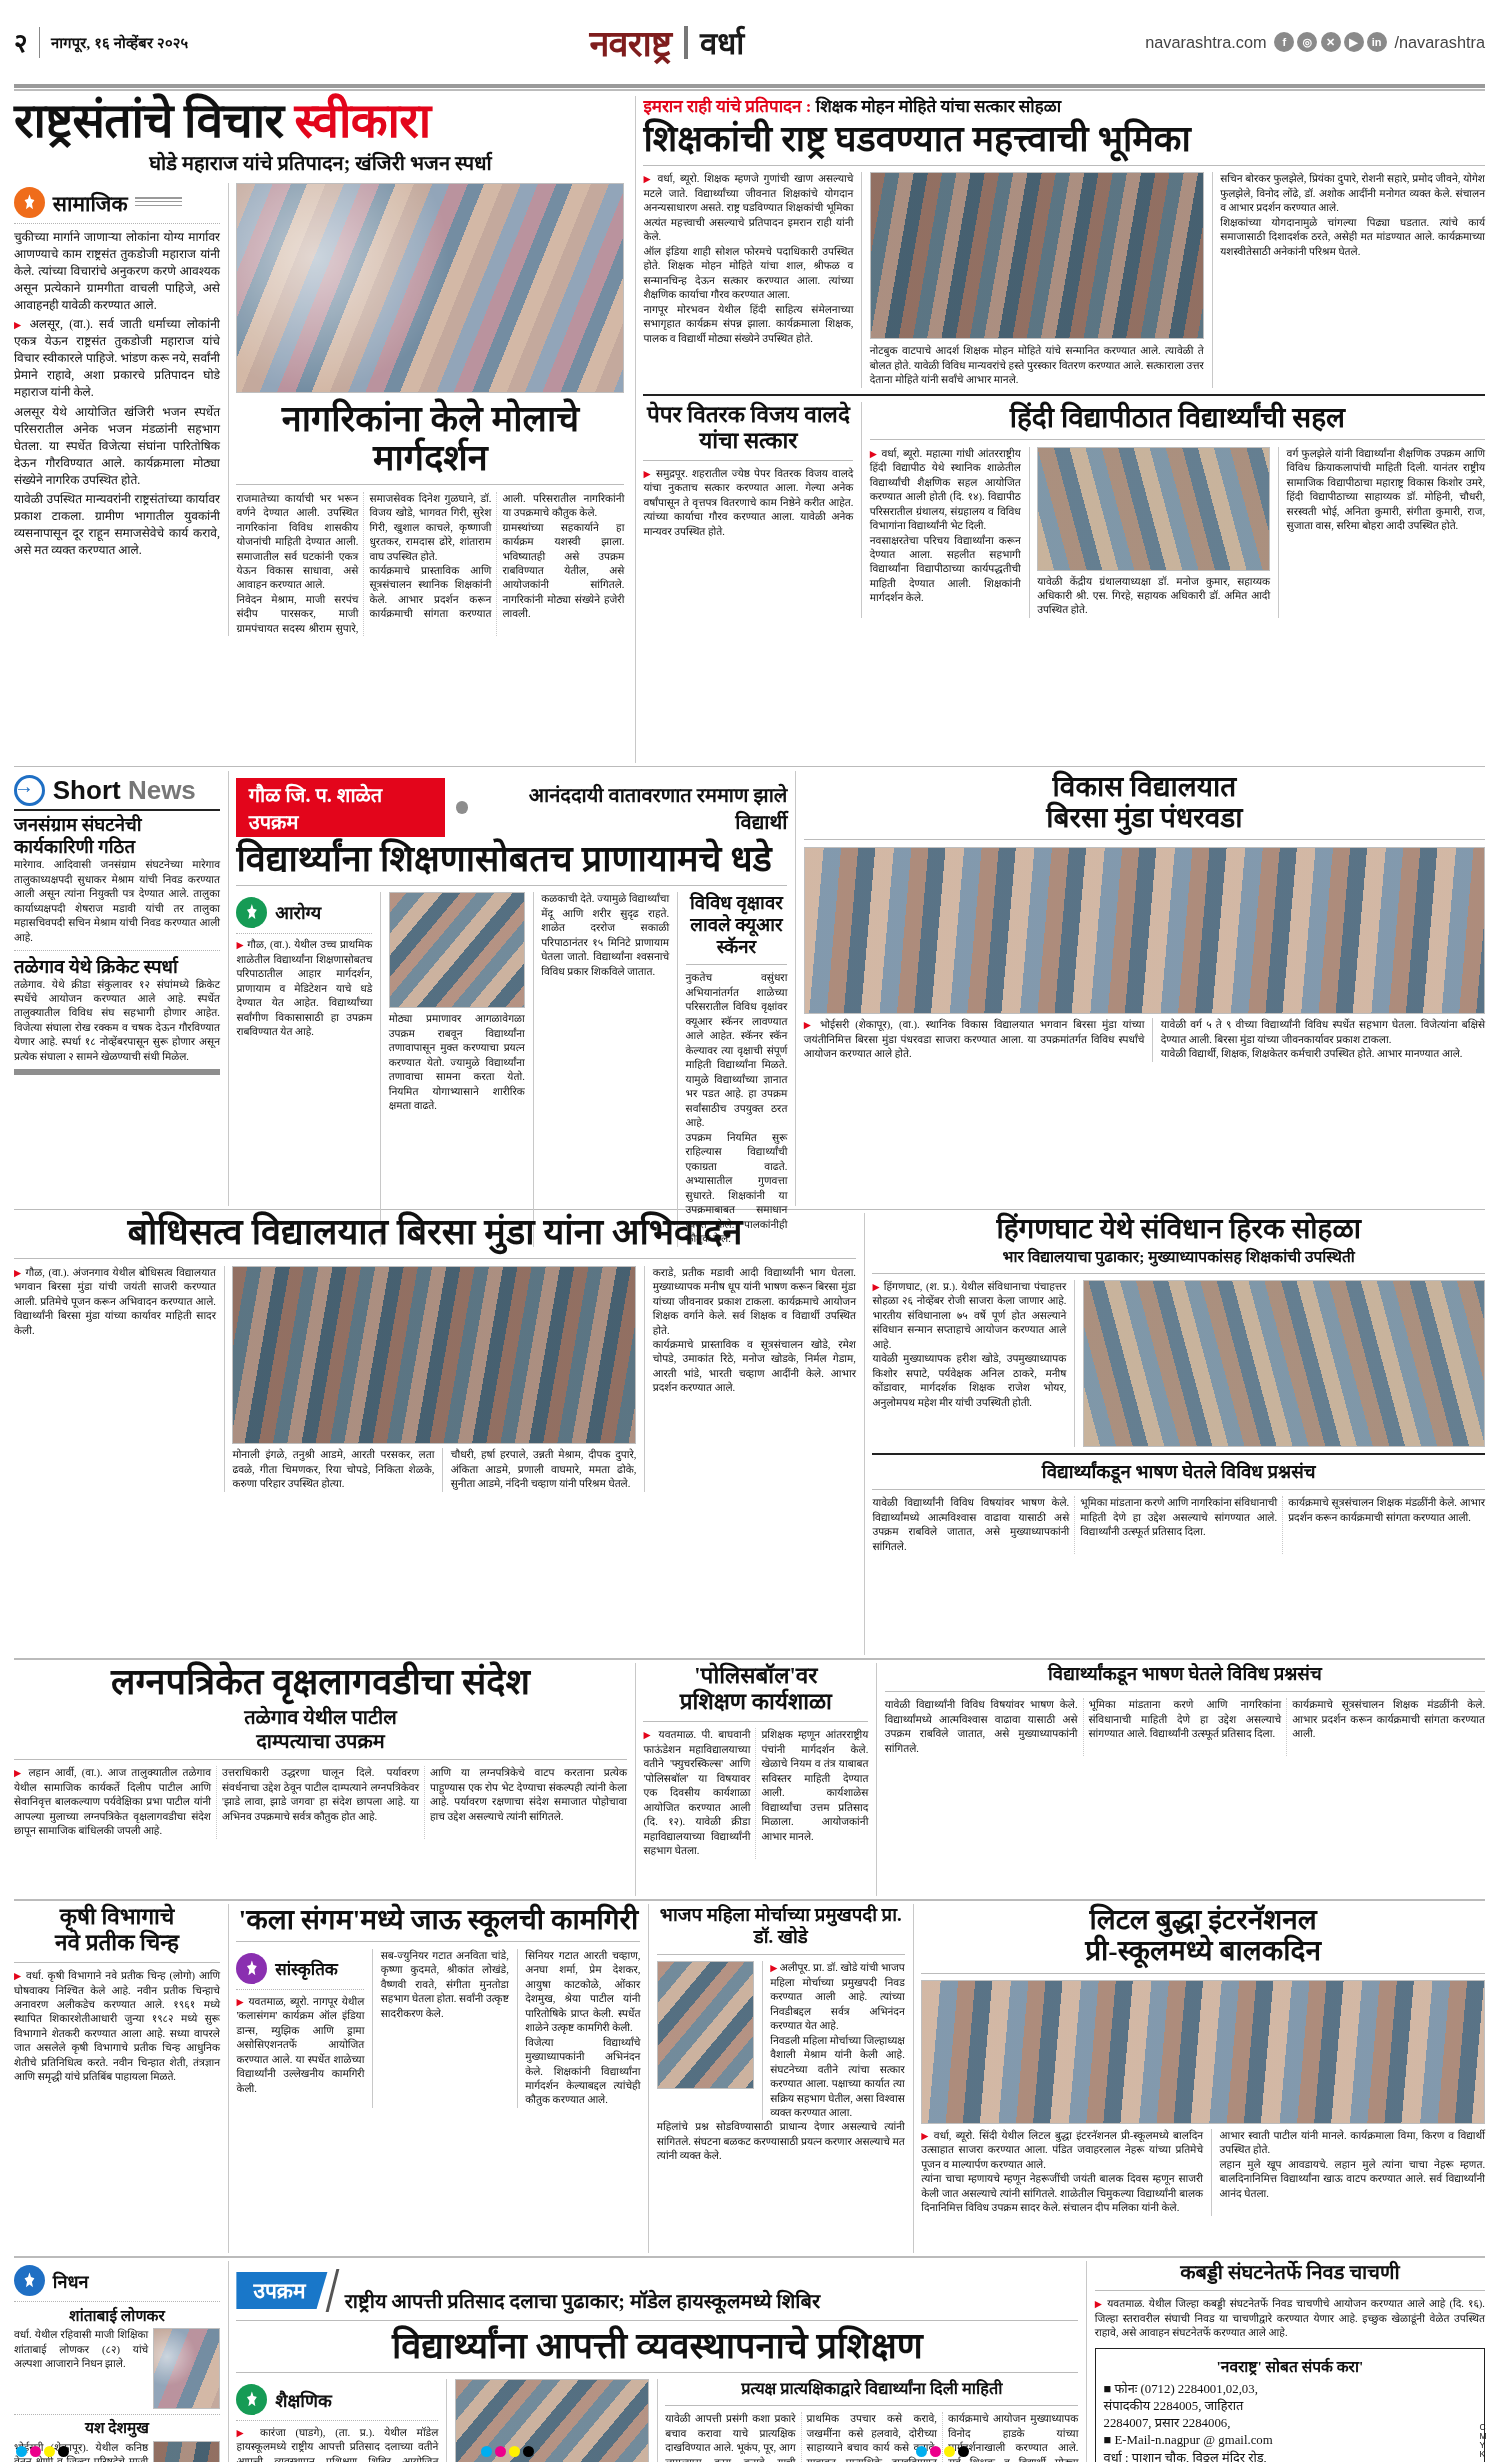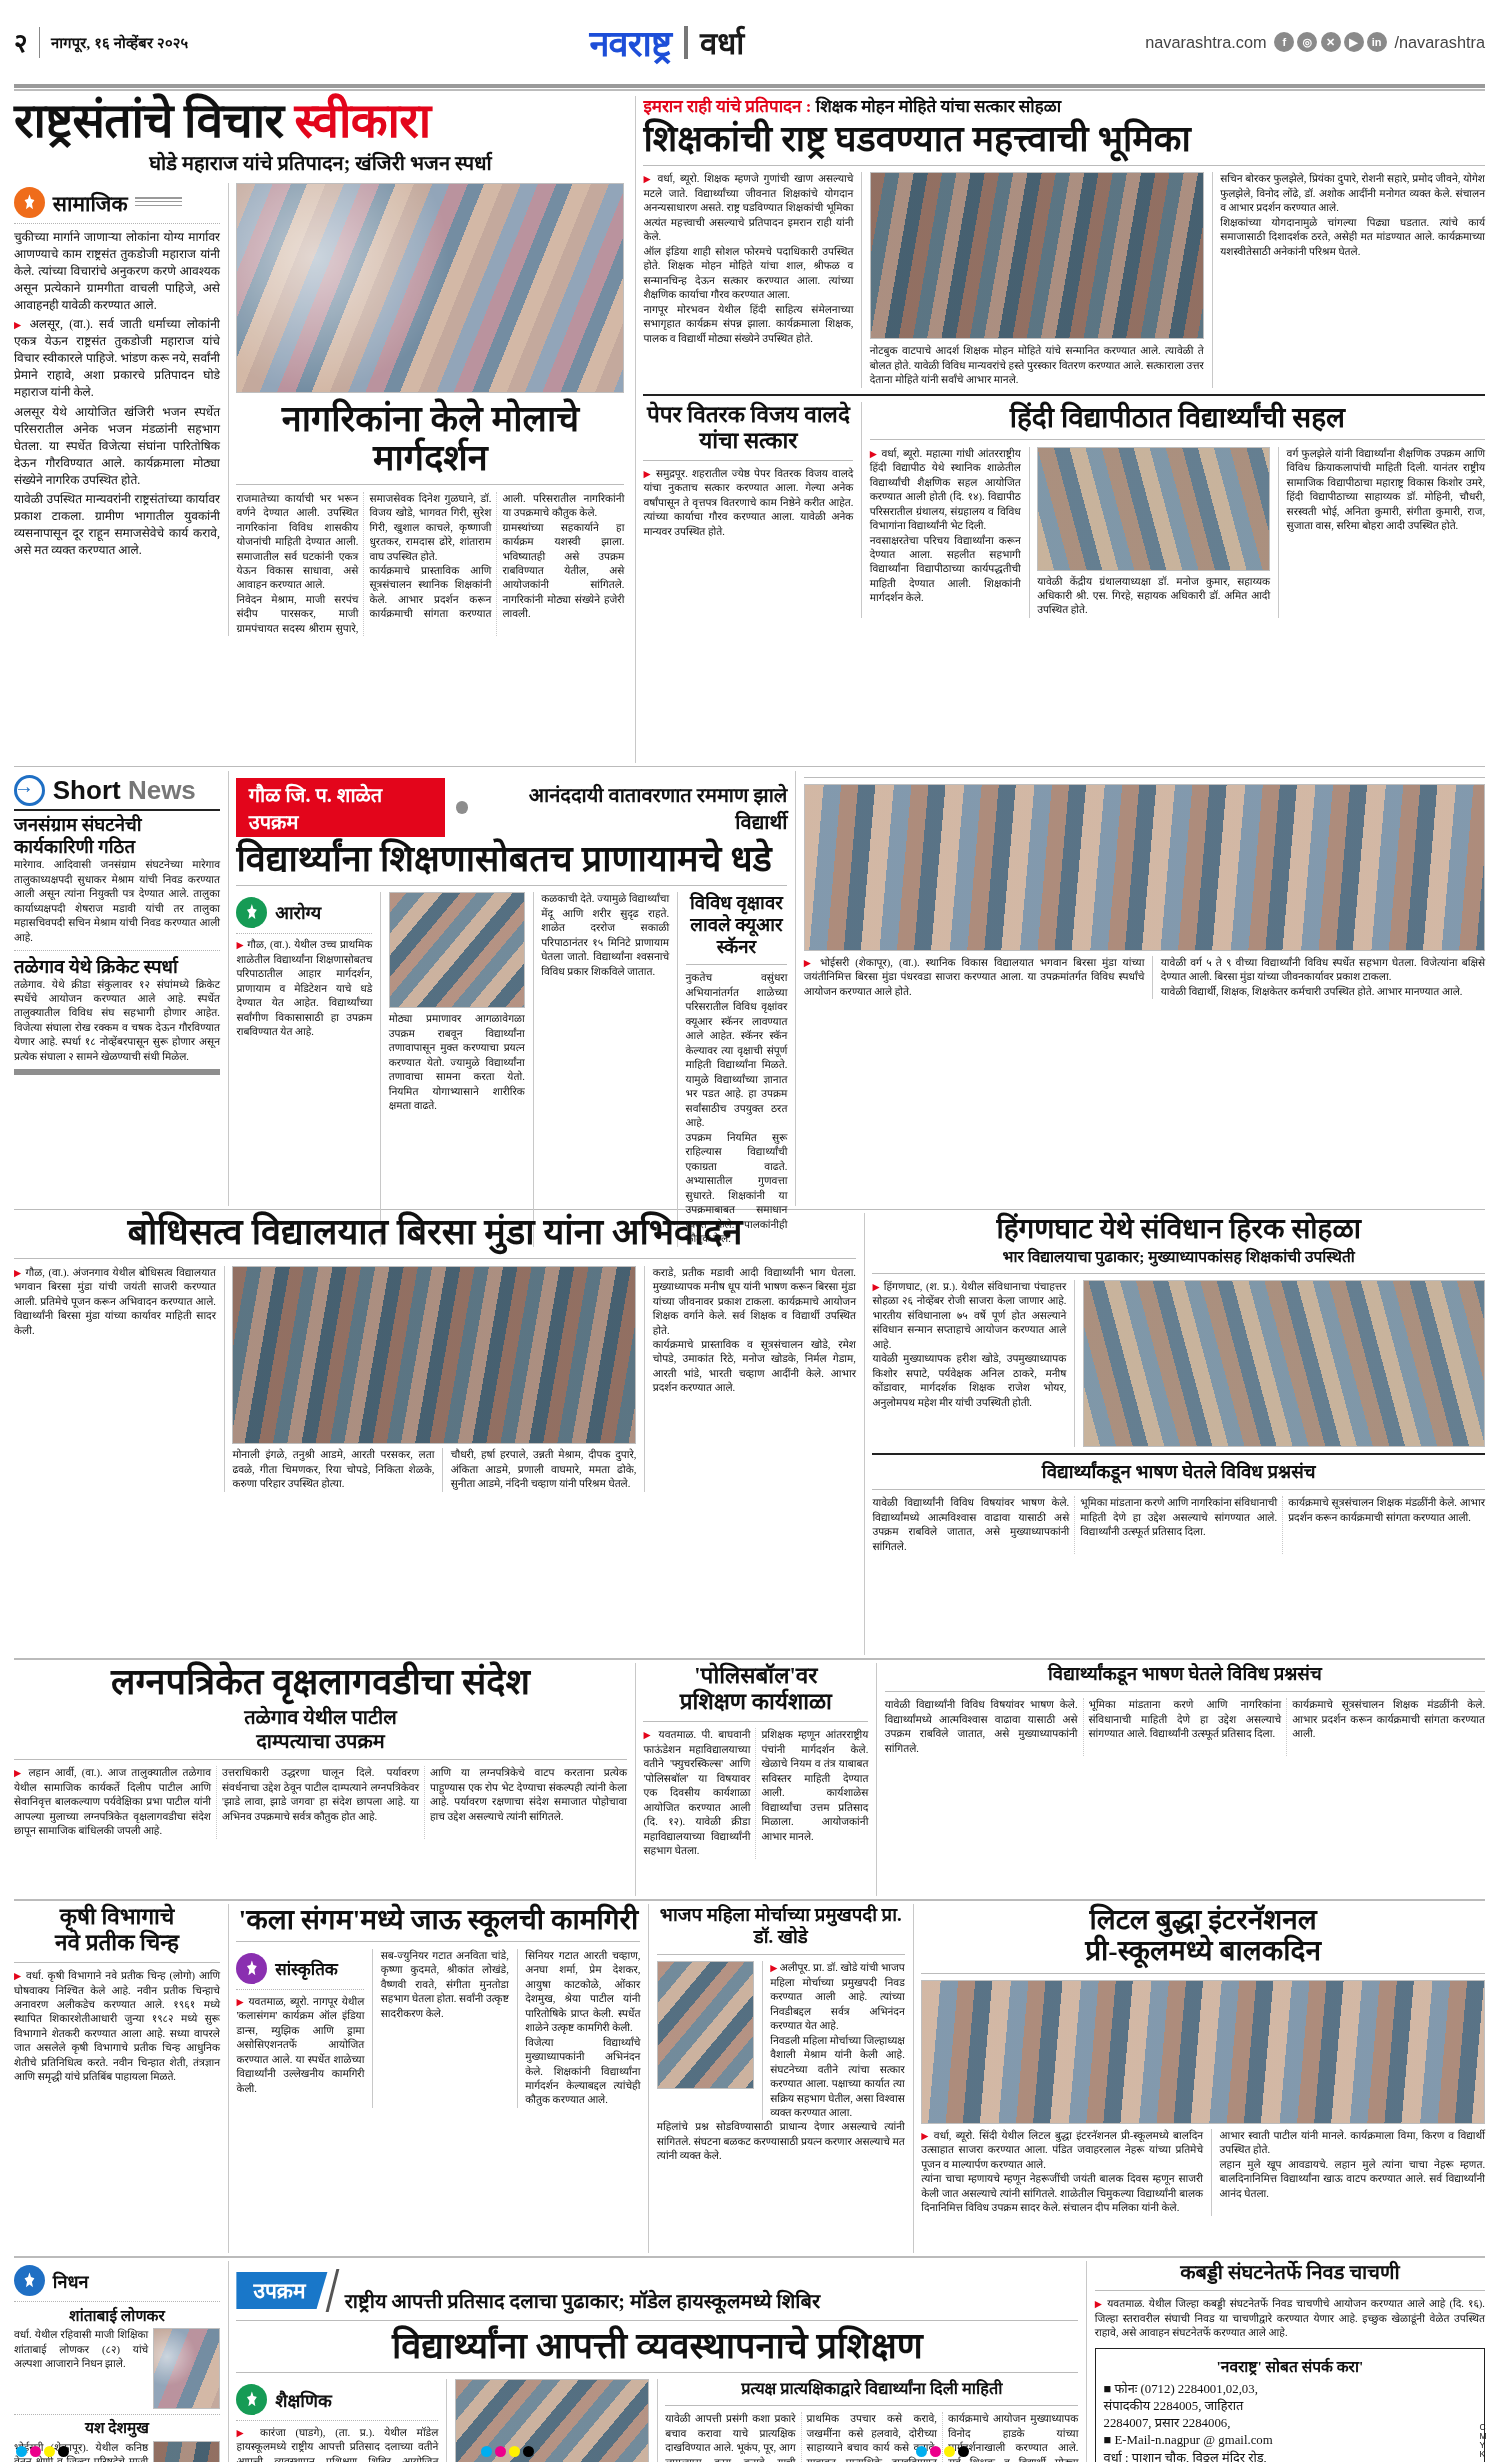--- a/index.html
+++ b/index.html
@@ -13,21 +13,21 @@
   }
   .page { width:1499px; height:2462px; position:relative; padding: 0 7.8px; }
 
   
   .masthead { height: 84px; display:flex; align-items:center; justify-content:space-between; padding: 0 6.2px; }
   .mh-left { display:flex; align-items:center; gap:11px; }
   .mh-pageno { font-size: 26px; font-weight:700; font-family:"Liberation Serif",serif; }
   .mh-divider { width:1.6px; height:31px; background:#888; }
   .mh-date { font-size:14.7px; font-weight:600; letter-spacing:0.2px; }
   .mh-center { display:flex; align-items:center; gap:12.4px; }
-  .mh-logo { font-size:36px; font-weight:900; color:#1d4ed8; letter-spacing:-0.8px; font-family:"Liberation Serif",serif; }
+  .mh-logo { font-size:36px; font-weight:900; color:#7f1d1d; letter-spacing:-0.8px; font-family:"Liberation Serif",serif; }
   .mh-bar { width:3.9px; height:33px; background:#777; }
   .mh-edition { font-size:31px; font-weight:800; color:#1a1a1a; }
   .mh-right { display:flex; align-items:center; gap:7.8px; }
   .mh-site { font-size:16.3px; color:#444; font-family:"Liberation Sans",sans-serif; }
   .soc { display:flex; gap:3.1px; }
   .soc span {
     width:20px; height:20px; border-radius:50%; background:#8a8a8a; color:#fff;
     display:flex; align-items:center; justify-content:center;
     font-size:11px; font-family:"Liberation Sans",sans-serif; font-weight:700;
   }
@@ -296,20 +296,24 @@
           <div class="hr-s"></div>
           <p class="tiny">नुकतेच वसुंधरा अभियानांतर्गत शाळेच्या परिसरातील विविध वृक्षांवर क्यूआर स्कॅनर लावण्यात आले आहेत. स्कॅनर स्कॅन केल्यावर त्या वृक्षाची संपूर्ण माहिती विद्यार्थ्यांना मिळते. यामुळे विद्यार्थ्यांच्या ज्ञानात भर पडत आहे. हा उपक्रम सर्वांसाठीच उपयुक्त ठरत आहे.</p>
           <p class="tiny">उपक्रम नियमित सुरू राहिल्यास विद्यार्थ्यांची एकाग्रता वाढते. अभ्यासातील गुणवत्ता सुधारते. शिक्षकांनी या उपक्रमाबाबत समाधान व्यक्त केले. पालकांनीही कौतुक केले.</p>
         </div>
       </div>
     </div>
 
     <div class="vr"></div>
 
     <div style="flex:1;">
+      <h2 class="head-md center">
+        <span>विकास विद्यालयात</span><br>
+        <span>बिरसा मुंडा पंधरवडा</span>
+      </h2>
       <div class="hr-s"></div>
       <div class="photo p5" style="height:167px;"></div>
       <div class="grid" style="padding:0;margin-top:4.7px;">
         <div style="width:50%;">
           <p class="tiny lead">भोईसरी (शेकापूर), (वा.). स्थानिक विकास विद्यालयात भगवान बिरसा मुंडा यांच्या जयंतीनिमित्त बिरसा मुंडा पंधरवडा साजरा करण्यात आला. या उपक्रमांतर्गत विविध स्पर्धांचे आयोजन करण्यात आले होते.</p>
         </div>
         <div class="vr"></div>
         <div style="flex:1;">
           <p class="tiny">यावेळी वर्ग ५ ते ९ वीच्या विद्यार्थ्यांनी विविध स्पर्धेत सहभाग घेतला. विजेत्यांना बक्षिसे देण्यात आली. बिरसा मुंडा यांच्या जीवनकार्यावर प्रकाश टाकला.</p>
           <p class="tiny">यावेळी विद्यार्थी, शिक्षक, शिक्षकेतर कर्मचारी उपस्थित होते. आभार मानण्यात आले.</p>

